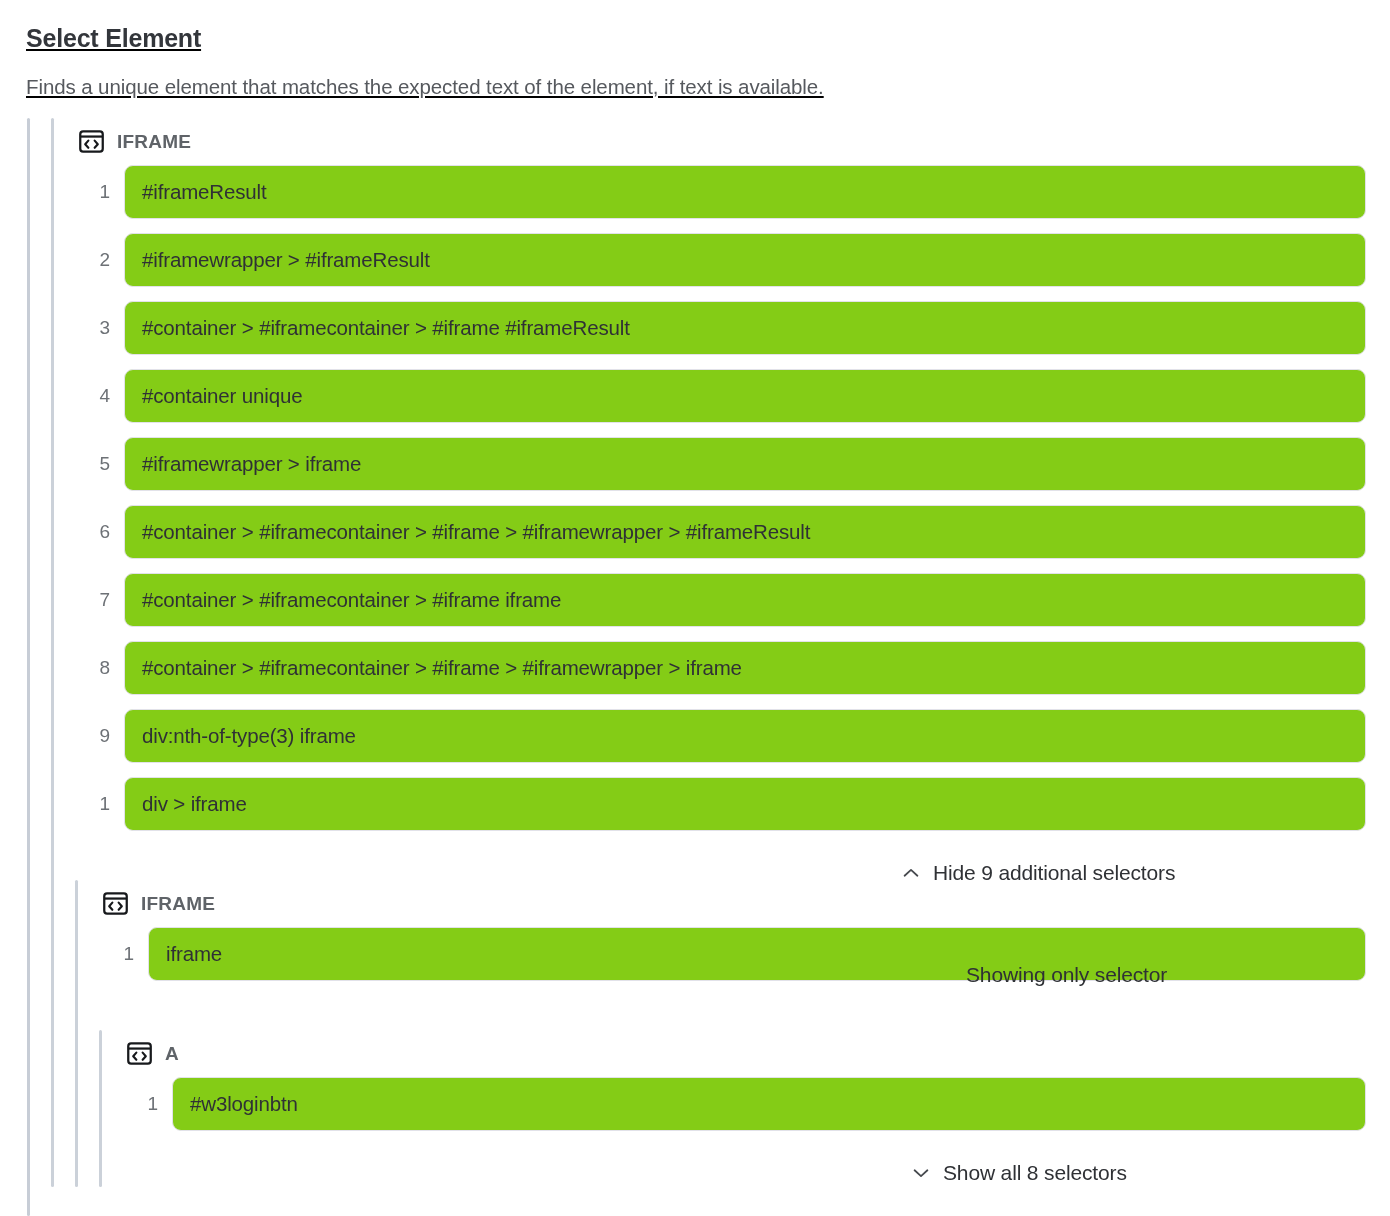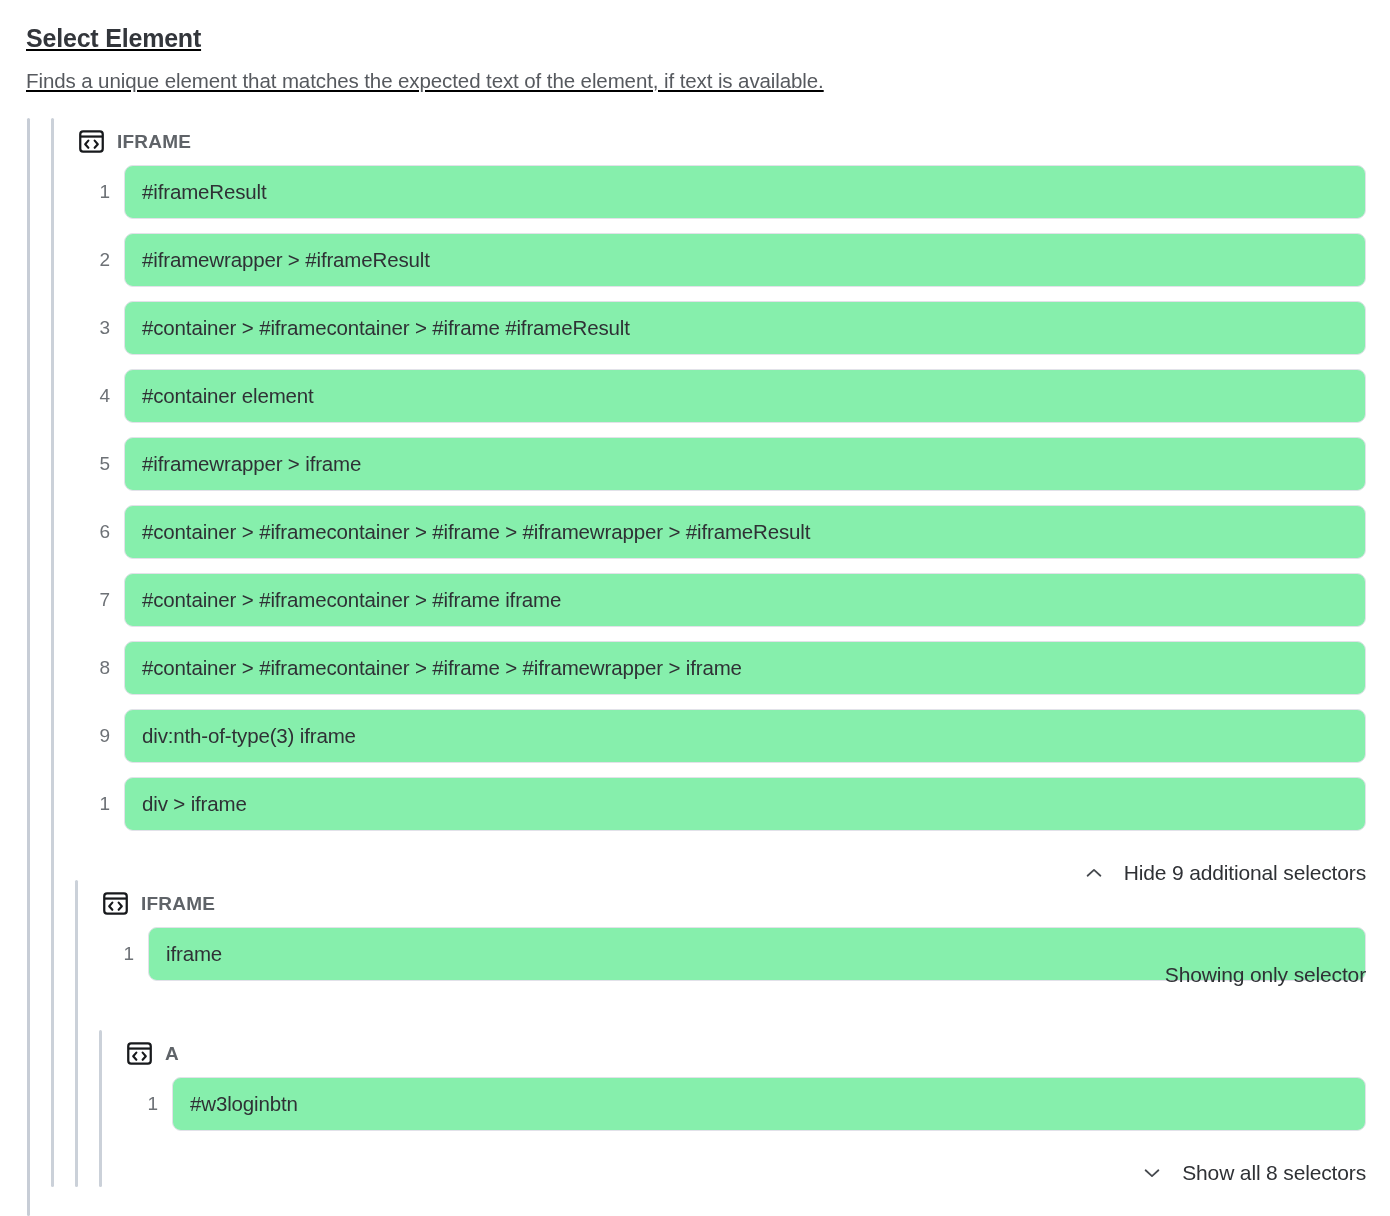--- a/index.html
+++ b/index.html
@@ -20,21 +20,21 @@
     font-weight: bold;
     color: #33363b;
     letter-spacing: -0.2px;
     line-height: 32px;
   }
   .hdr-sub {
     font-size: 20.5px;
     font-weight: normal;
     color: #56595e;
     line-height: 30px;
-    margin-top: 12px;
+    margin-top: 18px;
     letter-spacing: -0.1px;
   }
 
   
   .rail {
     position: absolute;
     width: 3px;
     background: #cbd1d9;
     border-radius: 2px;
   }
@@ -80,37 +80,36 @@
     font-size: 19px;
     color: #6d7176;
     line-height: 22px;
   }
   .pill {
     flex: 1 1 auto;
     height: 54px;
     display: flex;
     align-items: center;
     padding: 0 17px;
-    background: #86efac;
+    background: #84cc16;
     border: 1px solid #e2e2e9;
     border-radius: 9px;
     font-size: 20.5px;
     color: #2f3135;
     letter-spacing: -0.15px;
     white-space: nowrap;
     overflow: hidden;
   }
 
   
   .toggle {
     position: absolute;
     display: flex;
     align-items: center;
-    justify-content: flex-end;
-    gap: 19px;
+    gap: 11px;
     font-size: 21px;
     color: #2f3135;
     letter-spacing: -0.15px;
     height: 30px;
     cursor: pointer;
   }
   .chev { width: 22px; height: 22px; display: block; flex: 0 0 22px; }
   .toggle-label { line-height: 26px; }
 </style>
 </head>
@@ -147,21 +146,21 @@
       <div class="row">
         <span class="row-num">2</span>
         <span class="pill">#iframewrapper &gt; #iframeResult</span>
       </div>
       <div class="row">
         <span class="row-num">3</span>
         <span class="pill">#container &gt; #iframecontainer &gt; #iframe #iframeResult</span>
       </div>
       <div class="row">
         <span class="row-num">4</span>
-        <span class="pill">#container element</span>
+        <span class="pill">#container unique</span>
       </div>
       <div class="row">
         <span class="row-num">5</span>
         <span class="pill">#iframewrapper &gt; iframe</span>
       </div>
       <div class="row">
         <span class="row-num">6</span>
         <span class="pill">#container &gt; #iframecontainer &gt; #iframe &gt; #iframewrapper &gt; #iframeResult</span>
       </div>
       <div class="row">
@@ -223,20 +222,20 @@
       <span class="group-tag">A</span>
     </div>
     <div class="rows">
       <div class="row">
         <span class="row-num">1</span>
         <span class="pill">#w3loginbtn</span>
       </div>
     </div>
   </div>
 
-  <div class="toggle" style="left:966px;top:1158px;width:400px;">
+  <div class="toggle" style="left:910px;top:1158px;width:400px;">
     <svg class="chev" viewBox="0 0 24 24">
       <polyline points="5,9 12,15.5 19,9" fill="none" stroke="#46494e" stroke-width="1.9" stroke-linecap="round" stroke-linejoin="round"></polyline>
     </svg>
     <span class="toggle-label">Show all 8 selectors</span>
   </div>
 
 </div>
 
 </body></html>

